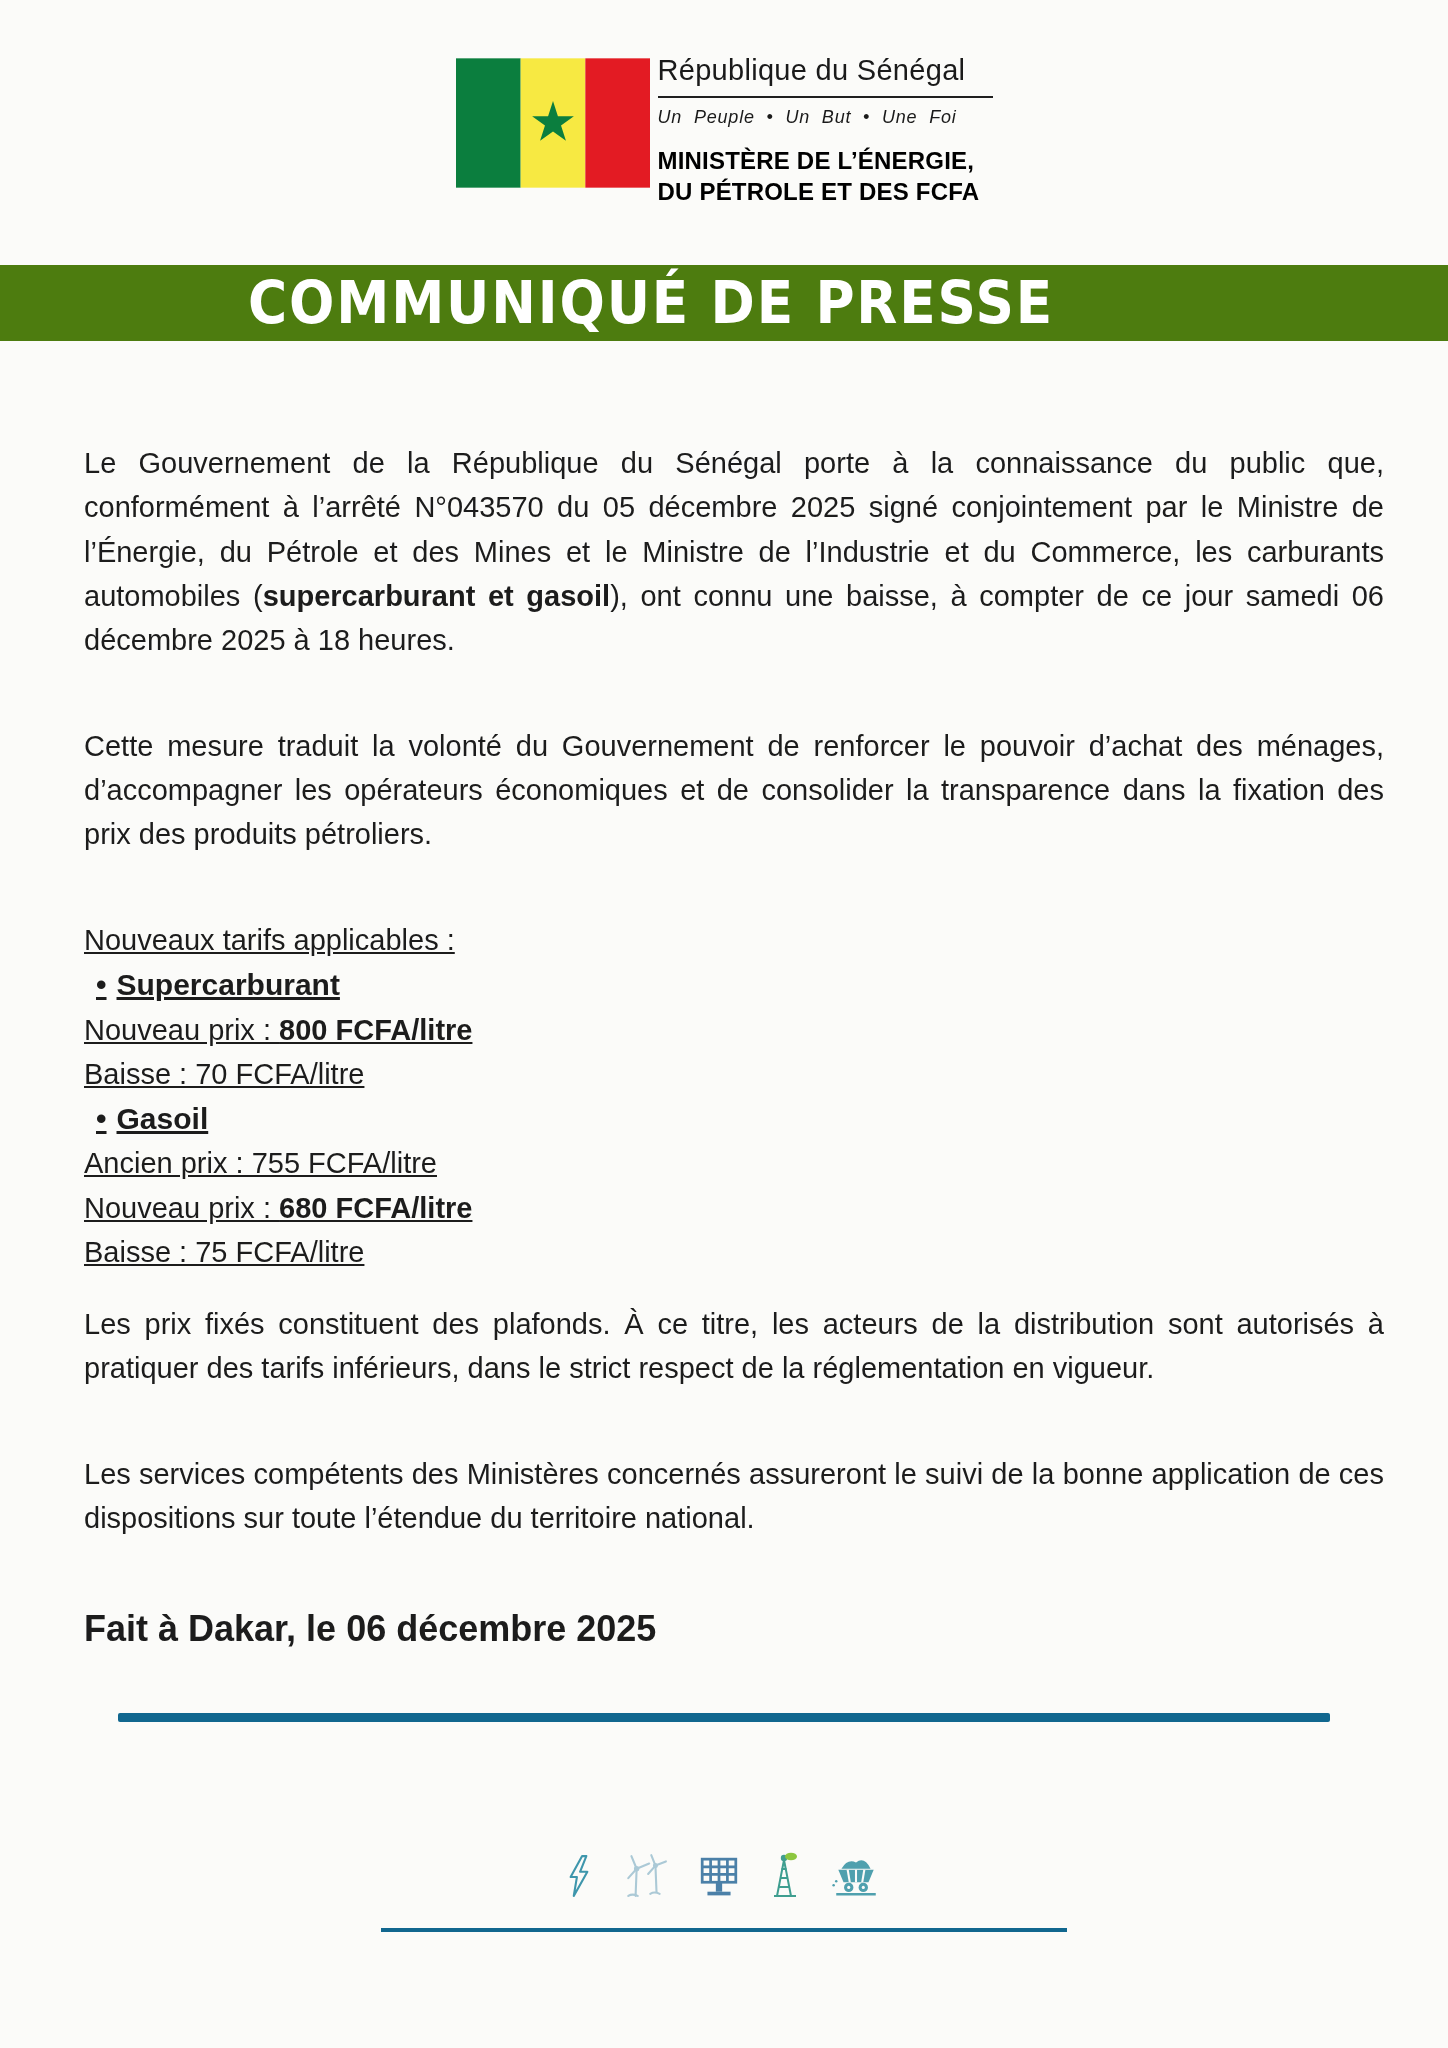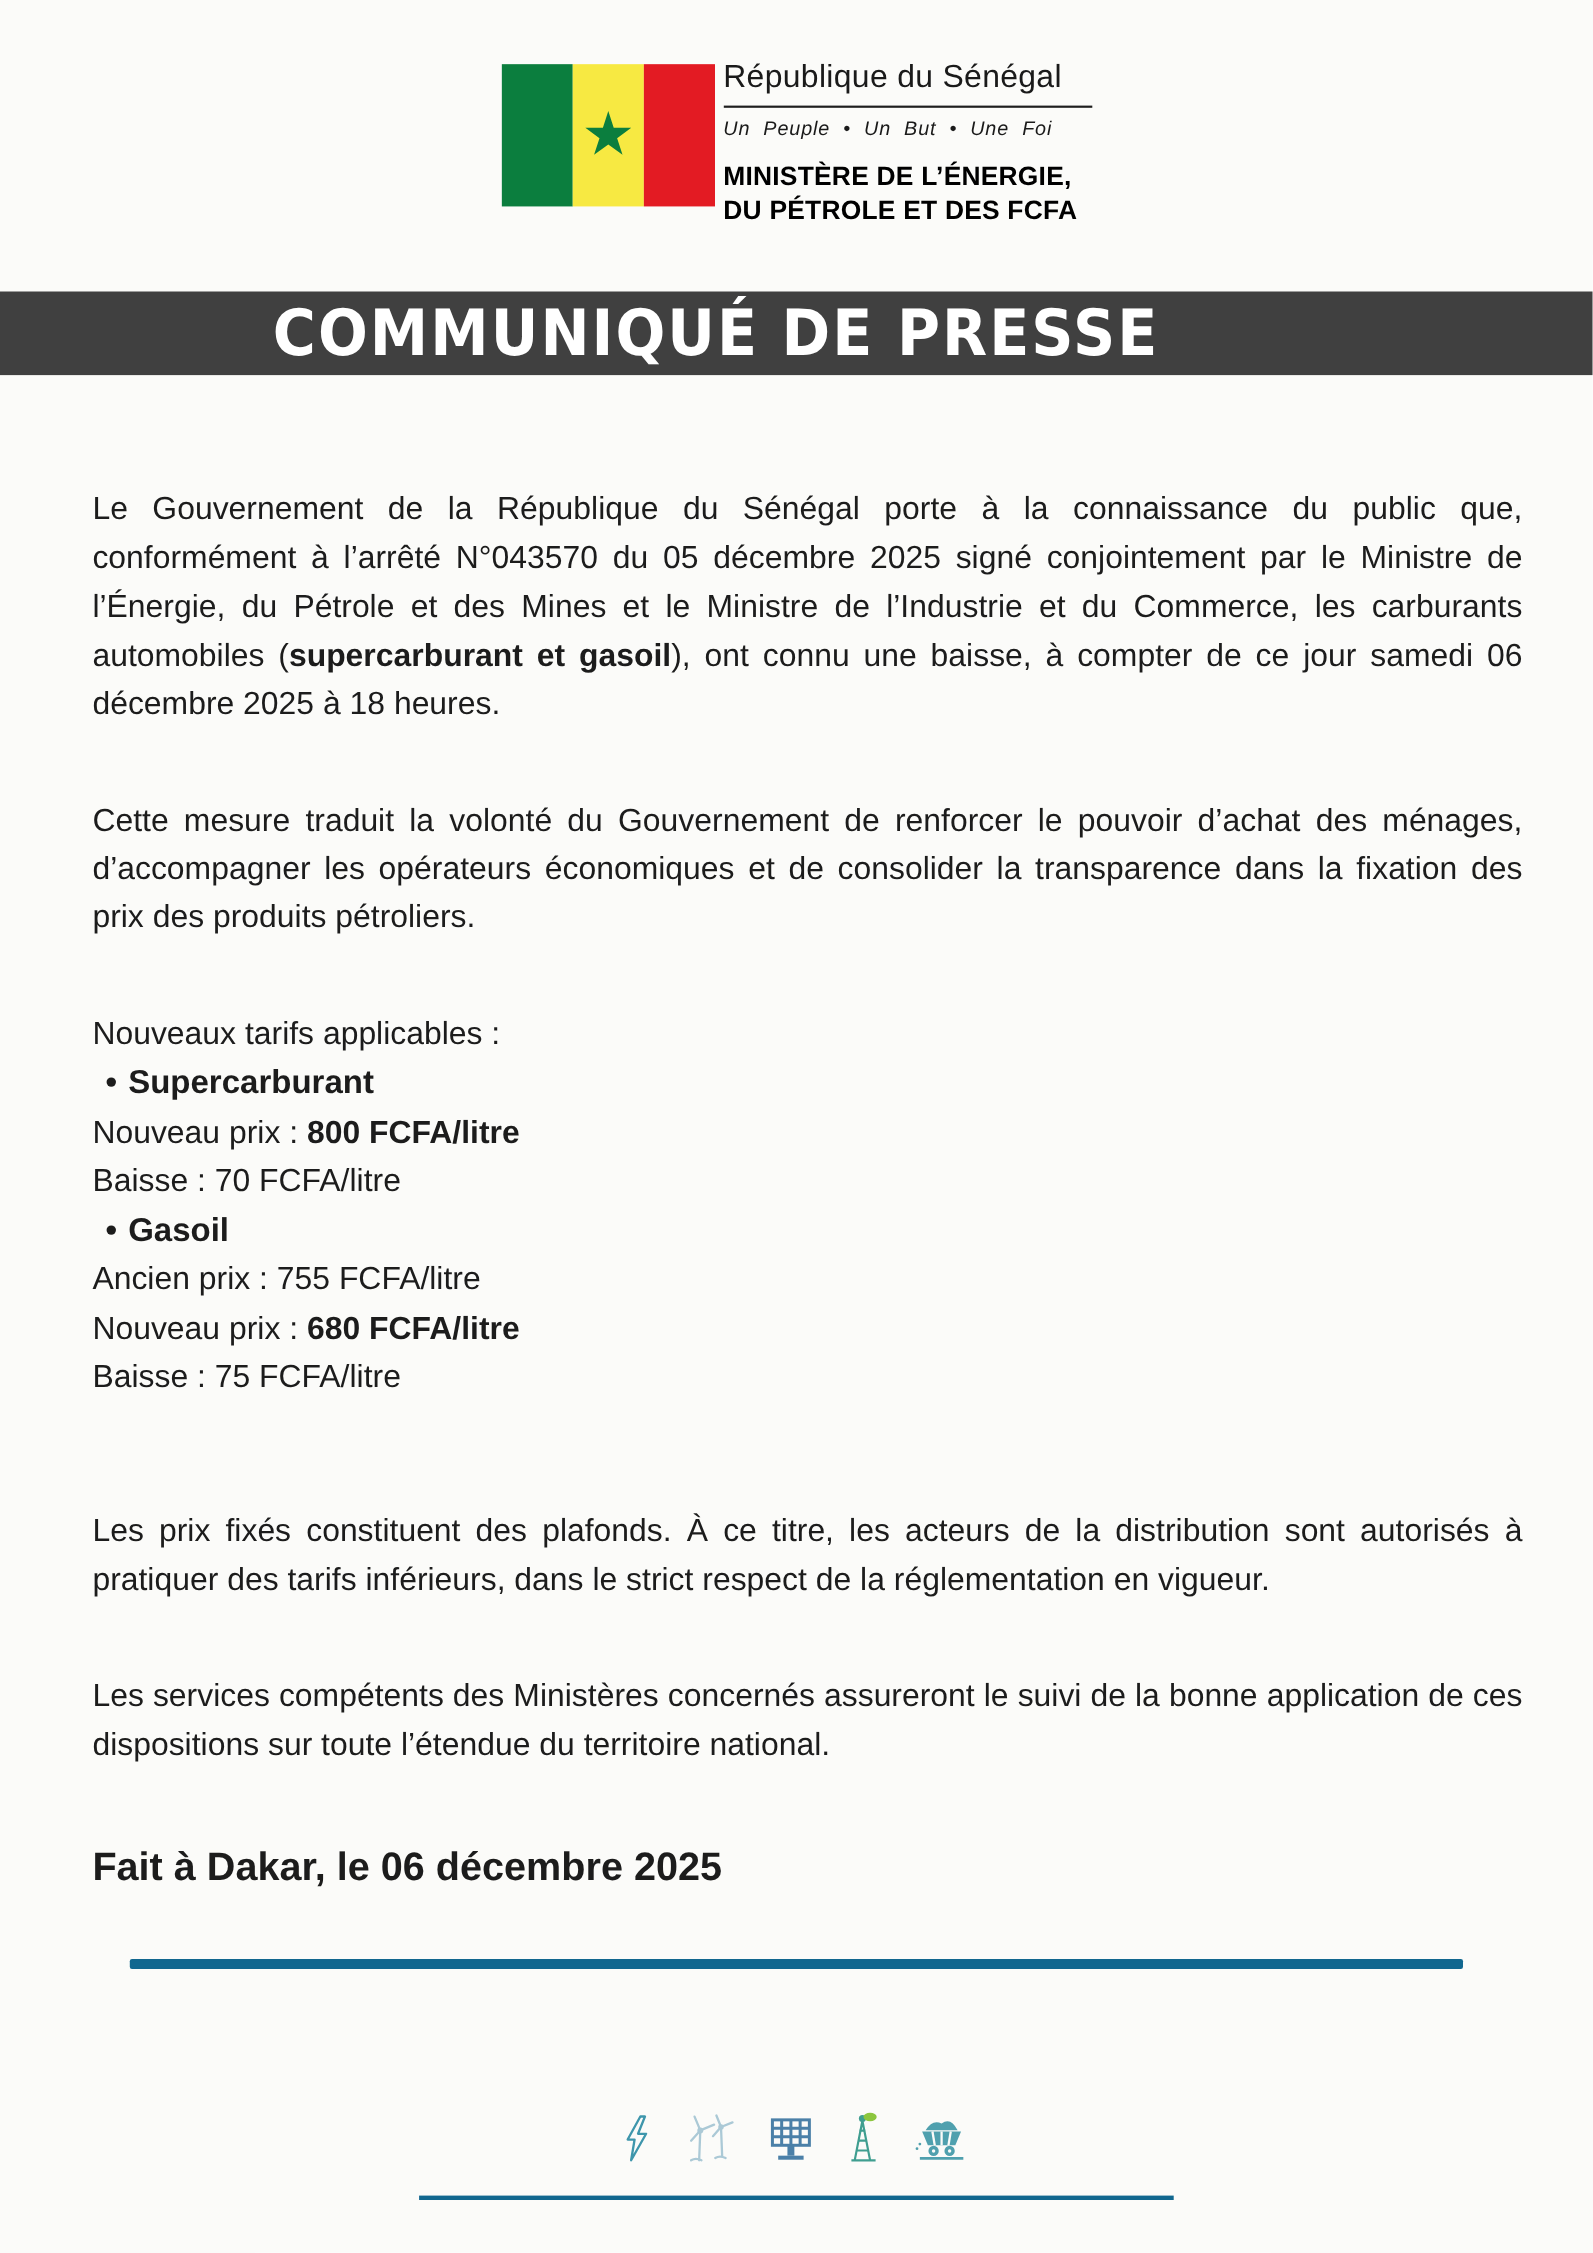--- a/index.html
+++ b/index.html
@@ -13,26 +13,26 @@
   }
   
   .header{padding-top:54px;display:flex;justify-content:center;align-items:flex-start;gap:8px;}
   .flag{width:194px;height:138px;flex:0 0 auto;}
   .flag svg{display:block;width:100%;height:100%;}
   .header-text{width:335px;padding-top:0;}
   .republic{font-size:29px;color:#1a1a1a;letter-spacing:.3px;padding-bottom:9px;border-bottom:2px solid #1f1f1f;}
   .motto{margin-top:9px;font-style:italic;font-size:18px;color:#1a1a1a;letter-spacing:.8px;word-spacing:6px;}
   .ministry{margin-top:17px;font-weight:bold;font-size:24px;line-height:1.3;color:#000;letter-spacing:.2px;}
   
-  .banner{margin-top:58px;height:76px;background:#404040;display:flex;align-items:center;justify-content:center;padding-right:146px;}
+  .banner{margin-top:58px;height:76px;background:#4d7c0f;display:flex;align-items:center;justify-content:center;padding-right:146px;}
   .banner-title{color:#fff;font-weight:bold;font-size:58px;letter-spacing:2px;font-family:"DejaVu Sans",sans-serif;transform:scale(.92,1);}
   
   .content{margin:100px 64px 0 84px;font-size:29px;line-height:1.52;}
   .para{text-align:justify;margin:0 0 62px 0;}
-  .tariffs{margin:26px 0 96px 0;}
+  .tariffs{margin:26px 0 28px 0;text-decoration:underline;}
   .line{margin:0;line-height:1.52;}
   .bullet-line{font-weight:bold;font-size:30px;padding-left:12px;}
   .bullet{margin-right:10px;}
   .signature{text-align:left;font-weight:bold;font-size:36px;margin:0;padding-right:18px;}
   
   .divider-thick{margin:56px auto 0;width:1212px;height:9px;background:#11678F;border-radius:2px;}
   .energy-icons{margin-top:128px;display:flex;justify-content:center;align-items:flex-end;gap:30px;height:48px;}
   .energy-icons span{display:inline-block;line-height:0;}
   .divider-thin{margin:30px auto 0;width:686px;height:4px;background:#11678F;}
 </style>

